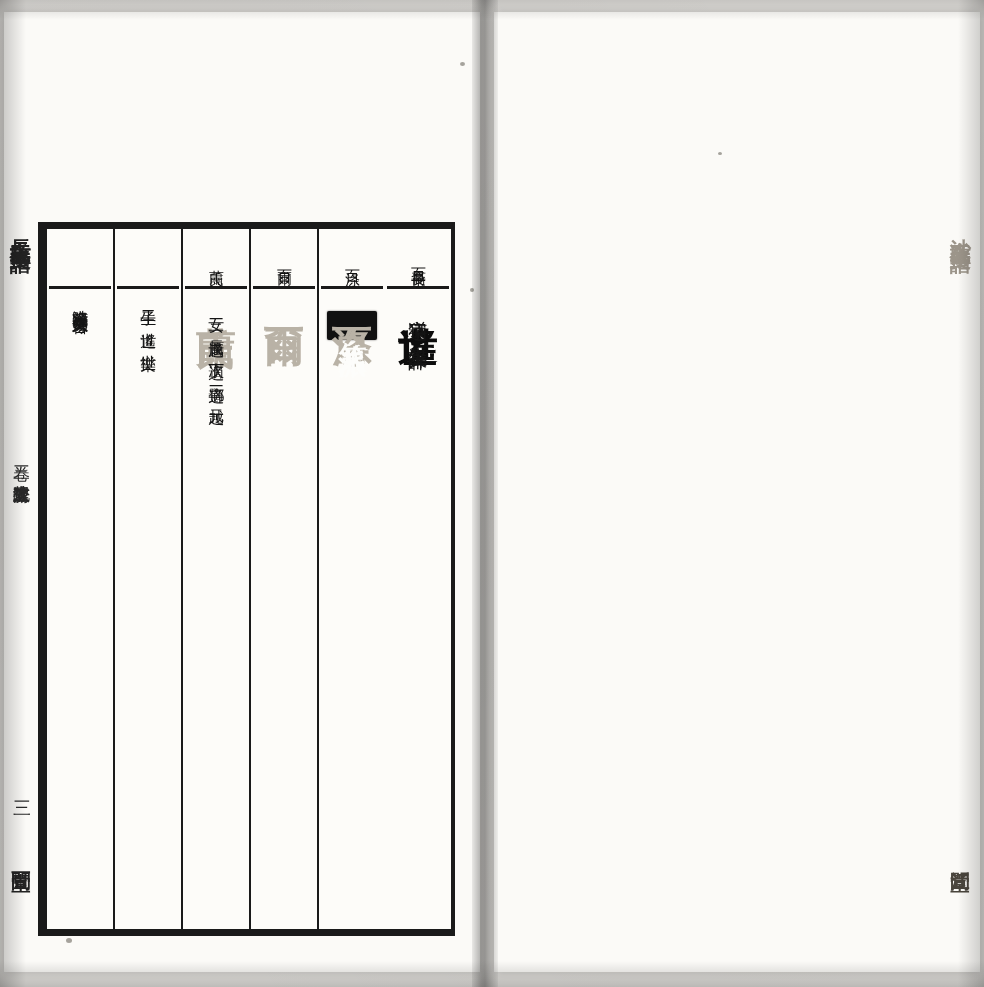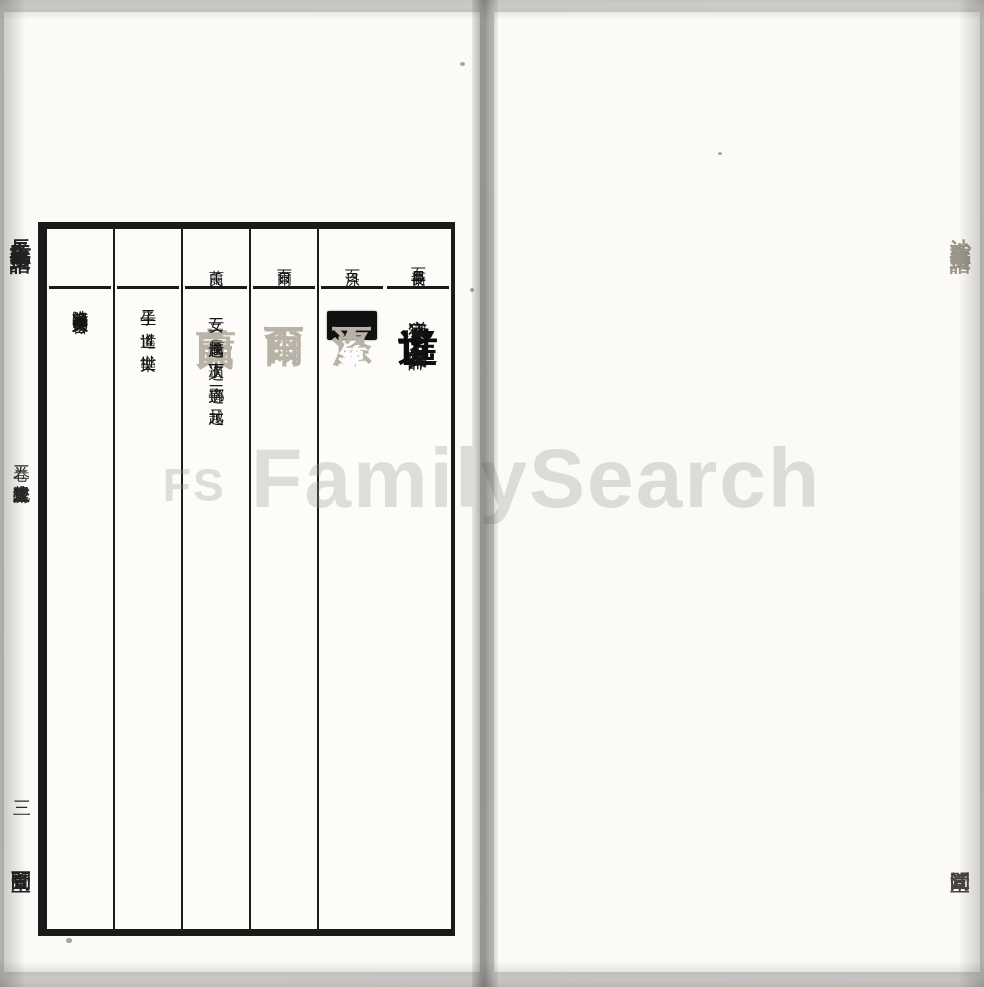--- a/index.html
+++ b/index.html
@@ -312,22 +312,18 @@
       <span style="writing-mode:vertical-rl;text-orientation:upright;font-size:19px;font-weight:bold;color:#4a453d;">江聞堂</span>
     </div>
   </div>
 
   <div class="gutter"></div>
   <div class="edge-shadow-left"></div>
   <div class="edge-shadow-right"></div>
   <div class="edge-shadow-top"></div>
   <div class="edge-shadow-bottom"></div>
 
-  <div class="watermark">
-    <span class="wm-small">FS</span>
-    <span>FamilySearch</span>
-  </div>
 
   <div class="speck" style="left:460px;top:62px;width:5px;height:4px;"></div>
   <div class="speck" style="left:470px;top:288px;width:4px;height:4px;"></div>
   <div class="speck" style="left:66px;top:938px;width:6px;height:5px;"></div>
   <div class="speck" style="left:718px;top:152px;width:4px;height:3px;"></div>
 </div>
 
 </body></html>

